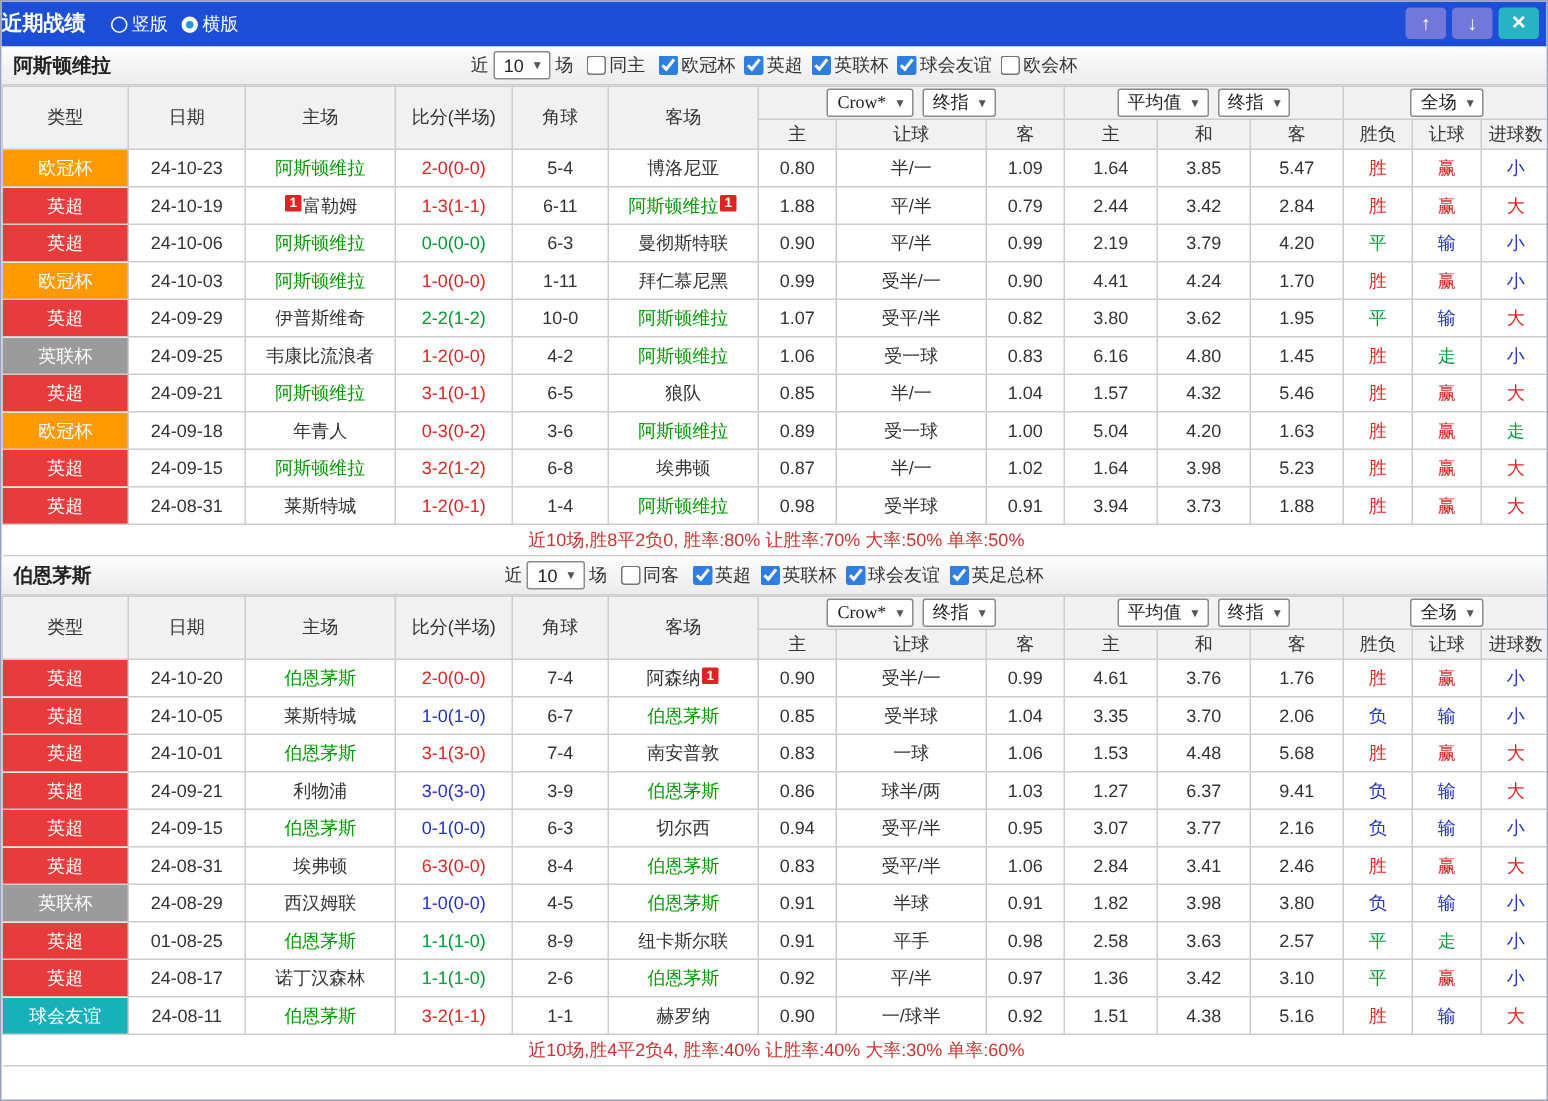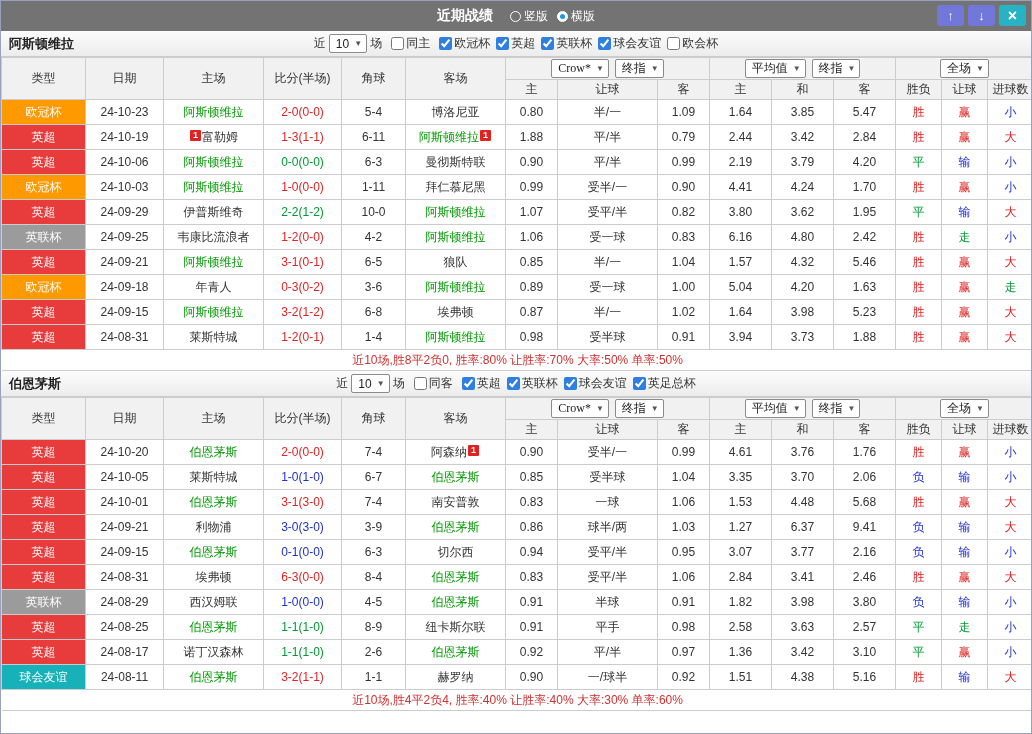--- a/index.html
+++ b/index.html
@@ -1,20 +1,20 @@
 <!DOCTYPE html>
 <html><head>
 <meta charset="utf-8">
 <style>
   * { box-sizing: border-box; }
   html,body { margin:0; padding:0; background:#fff; font-family:"Liberation Sans","DejaVu Sans",sans-serif; }
   .window { width:1032px; height:734px; border:1px solid #9aa0c0; overflow:hidden; background:#fff; }
 
   
-  .titlebar { height:30px; background:#737373; position:relative; display:flex; align-items:center; justify-content:center; color:#fff; }
+  .titlebar { height:30px; background:#1d4ed8; position:relative; display:flex; align-items:center; justify-content:flex-start; color:#fff; }
   .tb-center { display:flex; align-items:center; gap:9px; }
   .tb-title { font-weight:bold; font-size:14px; margin-right:8px; }
   .radio { display:inline-flex; align-items:center; gap:3px; font-size:12px; cursor:pointer; }
   .rc { width:11px; height:11px; border:1px solid #fff; border-radius:50%; position:relative; background:transparent; display:inline-block; }
   .radio.on .rc { background:#fff; }
   .radio.on .rc::after { content:""; position:absolute; left:2px; top:2px; right:2px; bottom:2px; background:#1d9ad8; border-radius:50%; }
   .tb-btns { position:absolute; right:5px; top:4px; display:flex; gap:4px; }
   .tbb { width:27px; height:21px; border:none; border-radius:3px; color:#fff; font-size:13px; line-height:20px; padding:0; cursor:pointer; font-family:inherit; }
   .tbb.up, .tbb.down { background:#7277da; }
   .tbb.close { background:#27b3c4; font-size:16px; font-weight:bold; }
@@ -264,21 +264,21 @@
             <td>24-09-25</td>
             <td><span>韦康比流浪者</span></td>
             <td style="color: rgb(224, 34, 34);">1-2(0-0)</td>
             <td>4-2</td>
             <td><span class="focal" style="color: rgb(0, 153, 0);">阿斯顿维拉</span></td>
             <td>1.06</td>
             <td>受一球</td>
             <td>0.83</td>
             <td>6.16</td>
             <td>4.80</td>
-            <td>2.42</td>
+            <td>1.45</td>
             <td style="color: rgb(224, 34, 34);">胜</td>
             <td style="color: rgb(0, 153, 51);">走</td>
             <td style="color: rgb(32, 48, 204);">小</td>
           </tr>
           <tr>
             <td class="type" style="background: rgb(232, 59, 59);">英超</td>
             <td>24-09-21</td>
             <td><span class="focal" style="color: rgb(0, 153, 0);">阿斯顿维拉</span></td>
             <td style="color: rgb(224, 34, 34);">3-1(0-1)</td>
             <td>6-5</td>
@@ -573,21 +573,21 @@
             <td>0.91</td>
             <td>1.82</td>
             <td>3.98</td>
             <td>3.80</td>
             <td style="color: rgb(32, 48, 204);">负</td>
             <td style="color: rgb(32, 48, 204);">输</td>
             <td style="color: rgb(32, 48, 204);">小</td>
           </tr>
           <tr>
             <td class="type" style="background: rgb(232, 59, 59);">英超</td>
-            <td>24-08-25</td>
+            <td>01-08-25</td>
             <td><span class="focal" style="color: rgb(0, 153, 0);">伯恩茅斯</span></td>
             <td style="color: rgb(0, 153, 51);">1-1(1-0)</td>
             <td>8-9</td>
             <td><span>纽卡斯尔联</span></td>
             <td>0.91</td>
             <td>平手</td>
             <td>0.98</td>
             <td>2.58</td>
             <td>3.63</td>
             <td>2.57</td>

